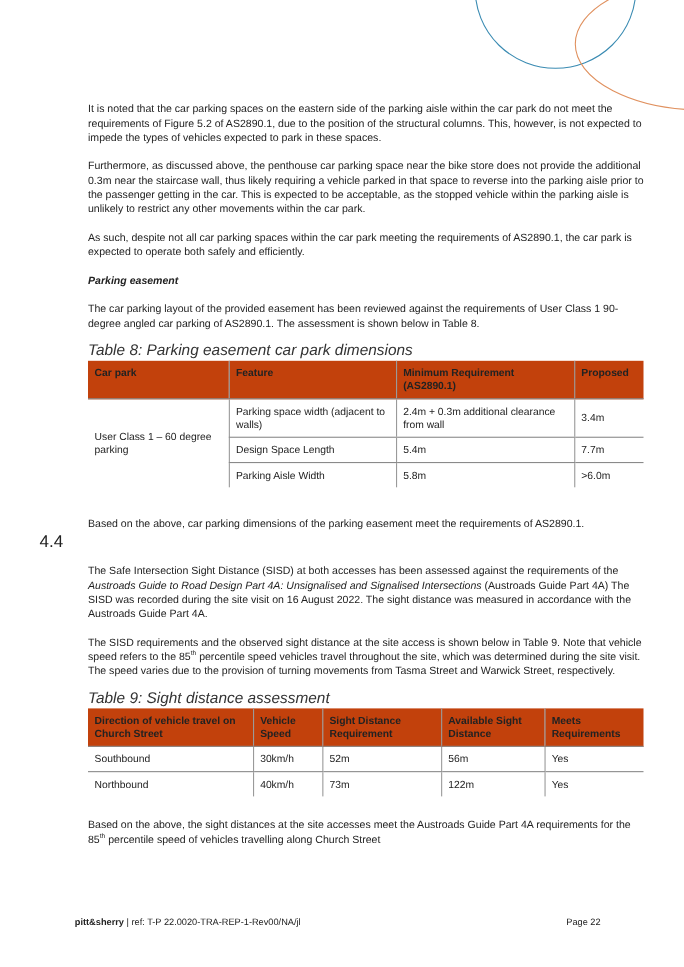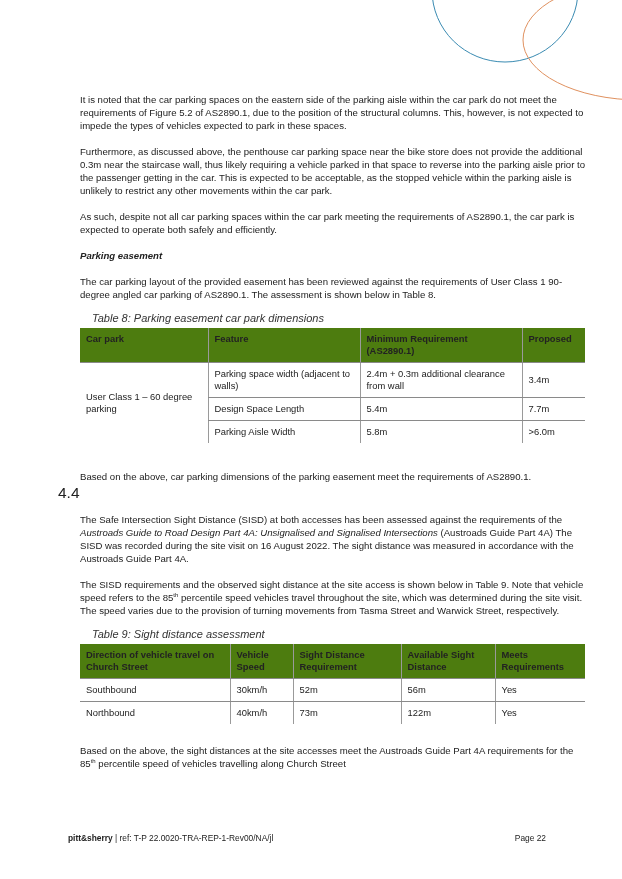--- a/index.html
+++ b/index.html
@@ -5,31 +5,31 @@
   html, body { margin: 0; padding: 0; background: #ffffff; }
   body {
     width: 622px; height: 879px; position: relative; overflow: hidden;
     font-family: "Liberation Sans", sans-serif; color: #222222;
   }
   .deco { position: absolute; top: 0; left: 0; width: 622px; height: 110px; }
   .content { position: absolute; left: 80px; top: 93px; width: 505px; }
   p { margin: 0; font-size: 9.6px; line-height: 13px; }
   .gap { height: 13px; }
   .subhead { font-weight: bold; font-style: italic; font-size: 9.6px; line-height: 13px; margin: 0; }
-  .caption { font-style: italic; font-size: 11px; color: #333; line-height: 11px; margin: 0 0 4px 12px; }
+  .caption { font-style: italic; font-size: 14px; color: #333; line-height: 11px; margin: 0 0 4px 0; }
   table { border-collapse: collapse; font-size: 9.4px; color: #222; }
   th {
-    background: #4d7c0f; text-align: left; font-weight: bold; padding: 5px 6px;
+    background: #c2410c; text-align: left; font-weight: bold; padding: 5px 6px;
     border-bottom: 1px solid #8a8a8a; vertical-align: top; line-height: 12px;
   }
   td { padding: 5px 6px; vertical-align: middle; line-height: 12px; border-bottom: 1px solid #8a8a8a; }
   .vsep { border-left: 1px solid #9a9a9a; }
   .noborder { border-bottom: none; }
   .section {
-    position: absolute; left: 58px; top: 484px; font-size: 15.5px; color: #222;
+    position: absolute; left: 36px; top: 484px; font-size: 15.5px; color: #222;
     display: flex;
   }
   .section .num { width: 39px; }
   .footer {
     position: absolute; left: 68px; top: 833px; width: 478px;
     font-size: 8.4px; display: flex; justify-content: space-between;
   }
   .footer .brand { font-weight: bold; }
   sup { font-size: 6px; vertical-align: super; line-height: 0; }
   i { font-style: italic; }

